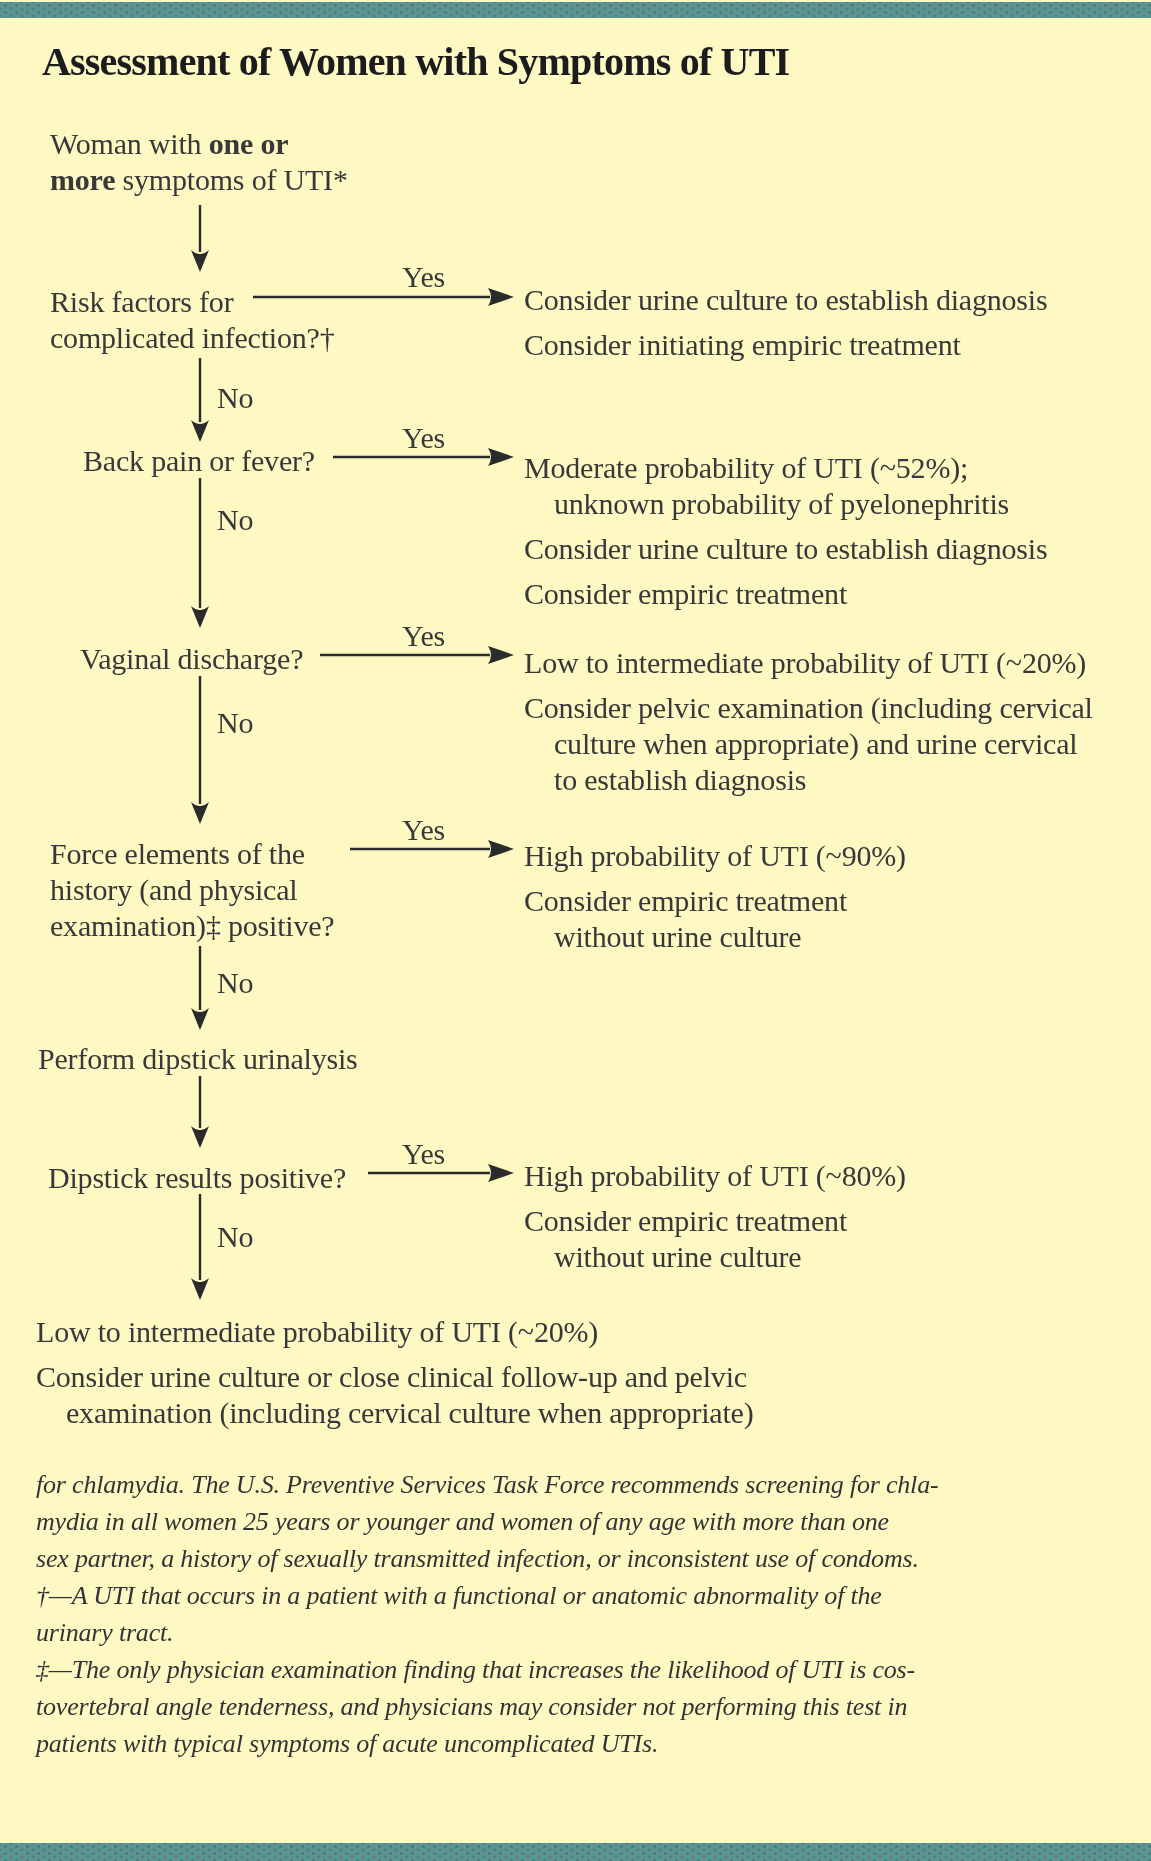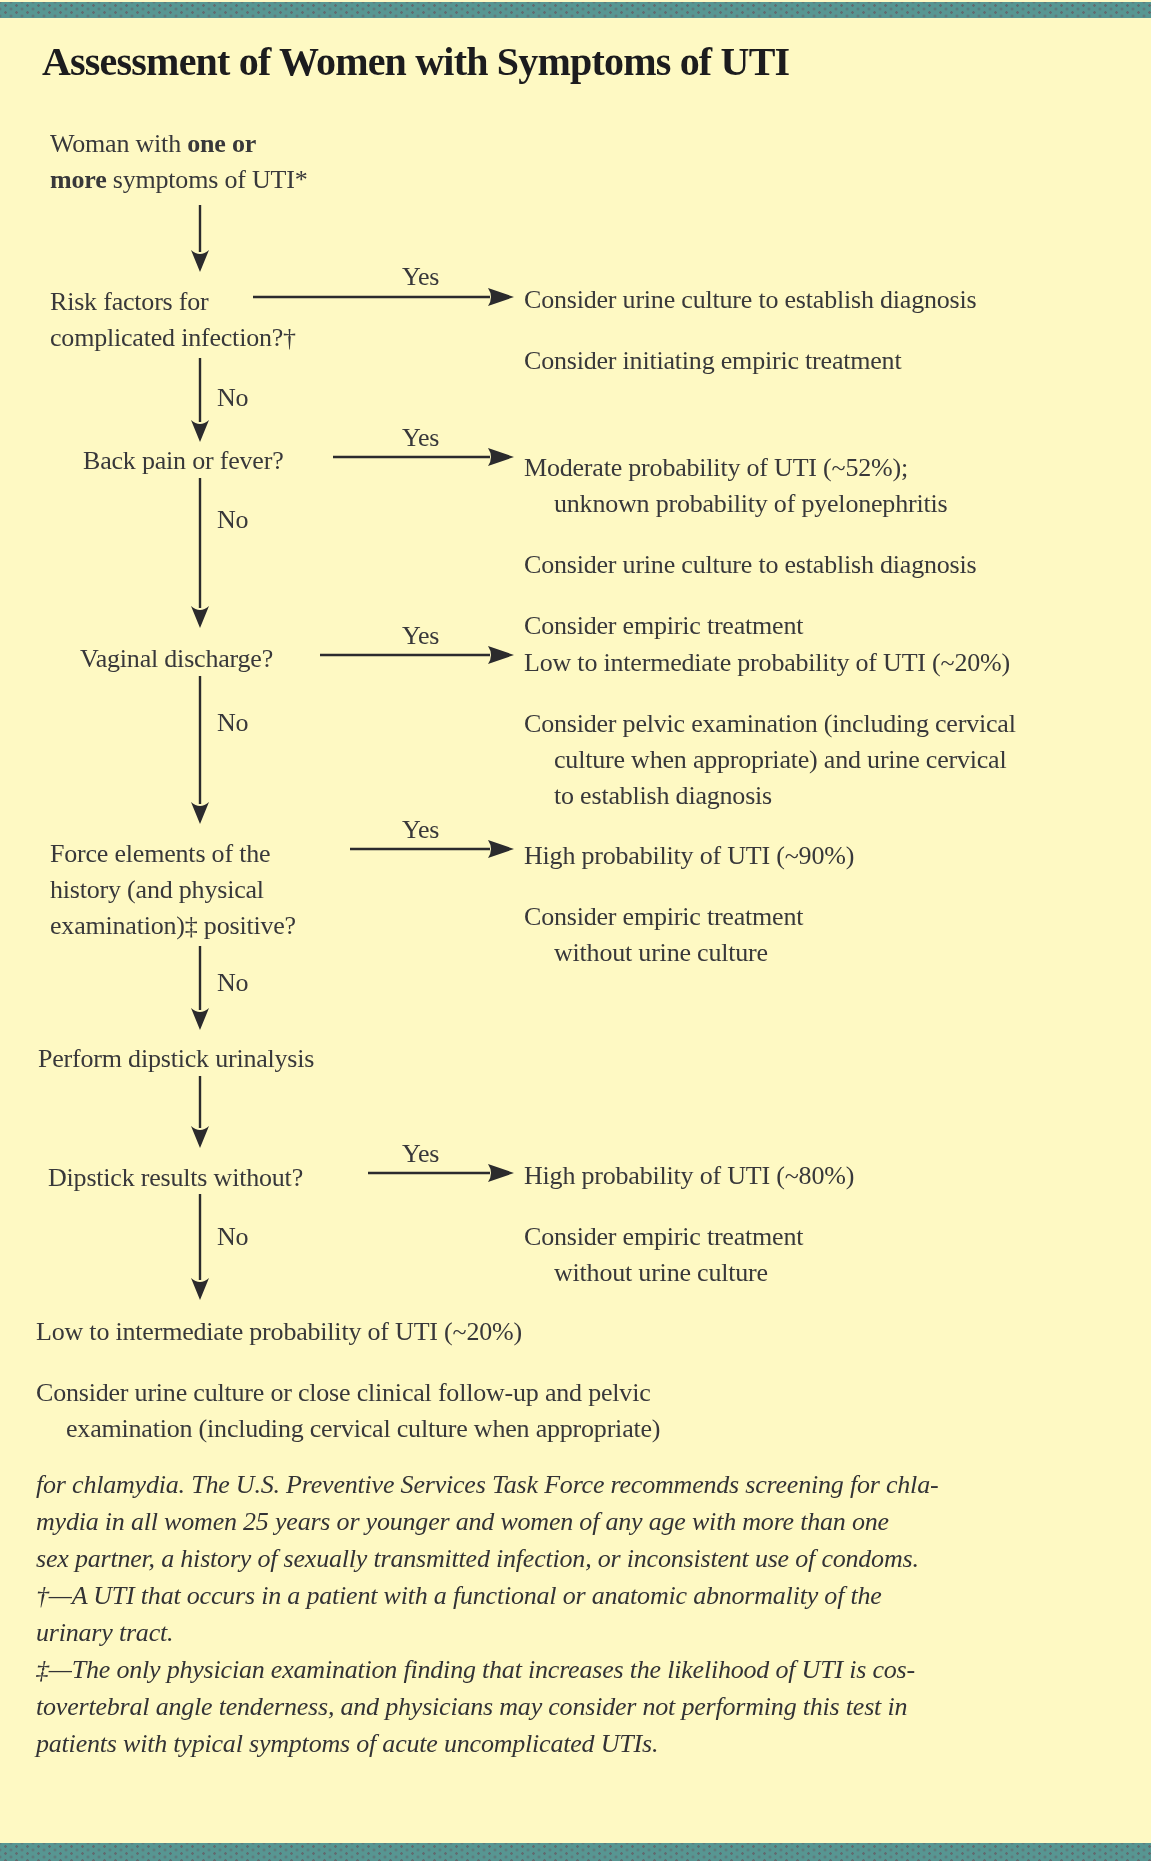--- a/index.html
+++ b/index.html
@@ -22,26 +22,26 @@
   }
   .bar-top { top:2px; height:16px; }
   .bar-bottom { top:1843px; height:18px; }
   .title {
     position:absolute; left:42px; top:38px; margin:0;
     font-size:40px; font-weight:bold; letter-spacing:-0.8px;
     color:#1c1c1e; white-space:nowrap;
   }
   .t {
     position:absolute;
-    font-size:26px; line-height:36px;
+    font-size:30px; line-height:36px;
     letter-spacing:-0.2px;
     white-space:nowrap;
   }
   .ln { height:36px; }
-  .gap { margin-top:25px; }
+  .gap { margin-top:9px; }
   .ind { padding-left:30px; }
   .sb { font-weight:bold; }
   .lbl { line-height:30px; }
   .fnotes {
     position:absolute; left:36px; top:1466px;
     font-size:26px; line-height:37px; font-style:italic;
     letter-spacing:-0.2px; color:#333335;
   }
   .fn-ln { height:37px; white-space:nowrap; }
   svg.arrows { position:absolute; left:0; top:0; }
@@ -159,21 +159,21 @@
     <div class="ln gap">Consider empiric treatment</div>
     <div class="ln ind">without urine culture</div>
   </div>
   <div class="t lbl" style="left:217px; top:968px">No</div>
 
   <div class="t" style="left:38px; top:1041px">
     <div class="ln">Perform dipstick urinalysis</div>
   </div>
 
   <div class="t" style="left:48px; top:1160px">
-    <div class="ln">Dipstick results without?</div>
+    <div class="ln">Dipstick results positive?</div>
   </div>
   <div class="t lbl" style="left:402px; top:1139px">Yes</div>
   <div class="t" style="left:524px; top:1158px">
     <div class="ln">High probability of UTI (~80%)</div>
     <div class="ln gap">Consider empiric treatment</div>
     <div class="ln ind">without urine culture</div>
   </div>
   <div class="t lbl" style="left:217px; top:1222px">No</div>
 
   <div class="t" style="left:36px; top:1314px">

